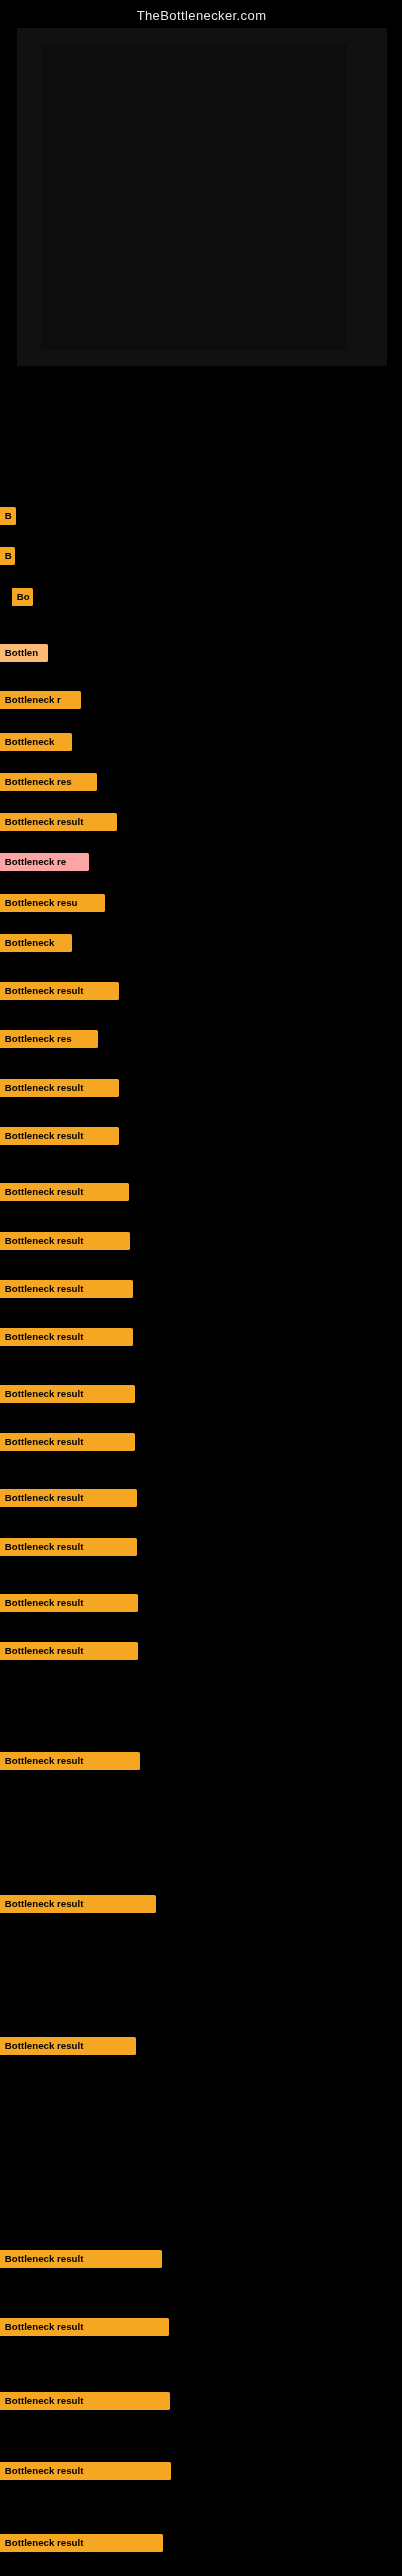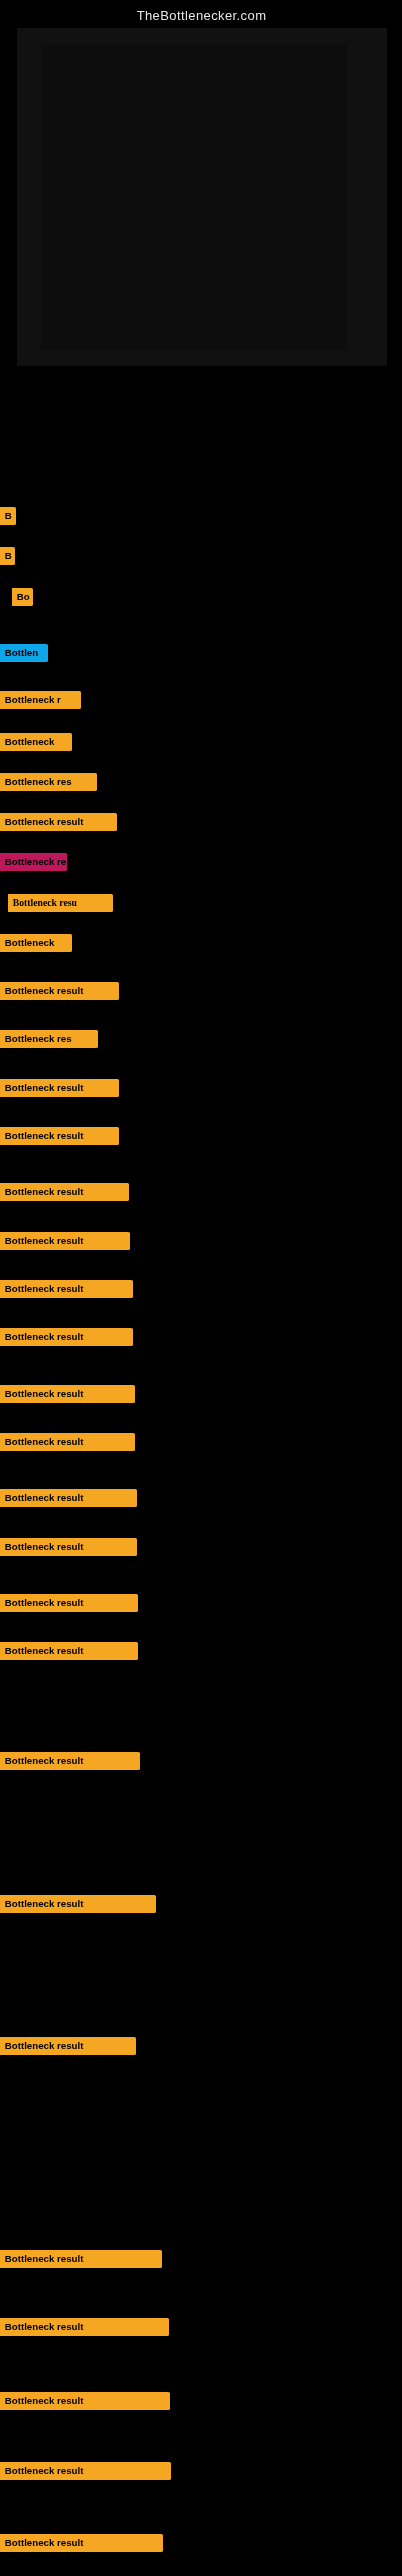--- a/index.html
+++ b/index.html
@@ -55,38 +55,38 @@
 <div style="position: absolute; top: 507px; left: 0px;">
       <div style="background-color: rgb(245, 166, 35); height: 17.7px; width: 16px; display: flex; align-items: center; padding: 0px 4.8px; font-size: 9.7px; font-weight: 600; color: rgb(0, 0, 0); border-radius: 0px 1.6px 1.6px 0px; white-space: nowrap; overflow: hidden;">B</div>
     </div>
     <div style="position: absolute; top: 547px; left: 0px;">
       <div style="background-color: rgb(245, 166, 35); height: 17.7px; width: 14.5px; display: flex; align-items: center; padding: 0px 4.8px; font-size: 9.7px; font-weight: 600; color: rgb(0, 0, 0); border-radius: 0px 1.6px 1.6px 0px; white-space: nowrap; overflow: hidden;">B</div>
     </div>
     <div style="position: absolute; top: 588px; left: 12px;">
       <div style="background-color: rgb(245, 166, 35); height: 17.7px; width: 21px; display: flex; align-items: center; padding: 0px 4.8px; font-size: 9.7px; font-weight: 600; color: rgb(0, 0, 0); border-radius: 0px 1.6px 1.6px 0px; white-space: nowrap; overflow: hidden;">Bo</div>
     </div>
     <div style="position: absolute; top: 644px; left: 0px;">
-      <div style="background-color: #0ea5e9; height: 17.7px; width: 48px; display: flex; align-items: center; padding: 0px 4.8px; font-size: 9.7px; font-weight: 600; color: rgb(0, 0, 0); border-radius: 0px 1.6px 1.6px 0px; white-space: nowrap; overflow: hidden;">Bottlen</div>
+      <div style="background-color: #fdba74; height: 17.7px; width: 48px; display: flex; align-items: center; padding: 0px 4.8px; font-size: 9.7px; font-weight: 600; color: rgb(0, 0, 0); border-radius: 0px 1.6px 1.6px 0px; white-space: nowrap; overflow: hidden;">Bottlen</div>
     </div>
     <div style="position: absolute; top: 691px; left: 0px;">
       <div style="background-color: rgb(245, 166, 35); height: 17.7px; width: 81px; display: flex; align-items: center; padding: 0px 4.8px; font-size: 9.7px; font-weight: 600; color: rgb(0, 0, 0); border-radius: 0px 1.6px 1.6px 0px; white-space: nowrap; overflow: hidden;">Bottleneck r</div>
     </div>
     <div style="position: absolute; top: 733px; left: 0px;">
       <div style="background-color: rgb(245, 166, 35); height: 17.7px; width: 72px; display: flex; align-items: center; padding: 0px 4.8px; font-size: 9.7px; font-weight: 600; color: rgb(0, 0, 0); border-radius: 0px 1.6px 1.6px 0px; white-space: nowrap; overflow: hidden;">Bottleneck</div>
     </div>
     <div style="position: absolute; top: 773px; left: 0px;">
       <div style="background-color: rgb(245, 166, 35); height: 17.7px; width: 97px; display: flex; align-items: center; padding: 0px 4.8px; font-size: 9.7px; font-weight: 600; color: rgb(0, 0, 0); border-radius: 0px 1.6px 1.6px 0px; white-space: nowrap; overflow: hidden;">Bottleneck res</div>
     </div>
     <div style="position: absolute; top: 813px; left: 0px;">
       <div style="background-color: rgb(245, 166, 35); height: 17.7px; width: 117px; display: flex; align-items: center; padding: 0px 4.8px; font-size: 9.7px; font-weight: 600; color: rgb(0, 0, 0); border-radius: 0px 1.6px 1.6px 0px; white-space: nowrap; overflow: hidden;">Bottleneck result</div>
     </div>
     <div style="position: absolute; top: 853px; left: 0px;">
-      <div style="background-color: #be185d; height: 17.7px; width: 67px; display: flex; align-items: center; padding: 0px 4.8px; font-size: 9.7px; font-weight: 600; color: rgb(0, 0, 0); border-radius: 0px 1.6px 1.6px 0px; white-space: nowrap; overflow: hidden;">Bottleneck re</div>
+      <div style="background-color: #fca5a5; height: 17.7px; width: 89px; display: flex; align-items: center; padding: 0px 4.8px; font-size: 9.7px; font-weight: 600; color: rgb(0, 0, 0); border-radius: 0px 1.6px 1.6px 0px; white-space: nowrap; overflow: hidden;">Bottleneck re</div>
     </div>
-    <div style="position: absolute; top: 894px; left: 8px; font-family: Liberation Serif, serif;">
+    <div style="position: absolute; top: 894px; left: 0px;">
       <div style="background-color: rgb(245, 166, 35); height: 17.7px; width: 105px; display: flex; align-items: center; padding: 0px 4.8px; font-size: 9.7px; font-weight: 600; color: rgb(0, 0, 0); border-radius: 0px 1.6px 1.6px 0px; white-space: nowrap; overflow: hidden;">Bottleneck resu</div>
     </div>
     <div style="position: absolute; top: 934px; left: 0px;">
       <div style="background-color: rgb(245, 166, 35); height: 17.7px; width: 72px; display: flex; align-items: center; padding: 0px 4.8px; font-size: 9.7px; font-weight: 600; color: rgb(0, 0, 0); border-radius: 0px 1.6px 1.6px 0px; white-space: nowrap; overflow: hidden;">Bottleneck</div>
     </div>
     <div style="position: absolute; top: 982px; left: 0px;">
       <div style="background-color: rgb(245, 166, 35); height: 17.7px; width: 119px; display: flex; align-items: center; padding: 0px 4.8px; font-size: 9.7px; font-weight: 600; color: rgb(0, 0, 0); border-radius: 0px 1.6px 1.6px 0px; white-space: nowrap; overflow: hidden;">Bottleneck result</div>
     </div>
     <div style="position: absolute; top: 1030px; left: 0px;">
       <div style="background-color: rgb(245, 166, 35); height: 17.7px; width: 98px; display: flex; align-items: center; padding: 0px 4.8px; font-size: 9.7px; font-weight: 600; color: rgb(0, 0, 0); border-radius: 0px 1.6px 1.6px 0px; white-space: nowrap; overflow: hidden;">Bottleneck res</div>

